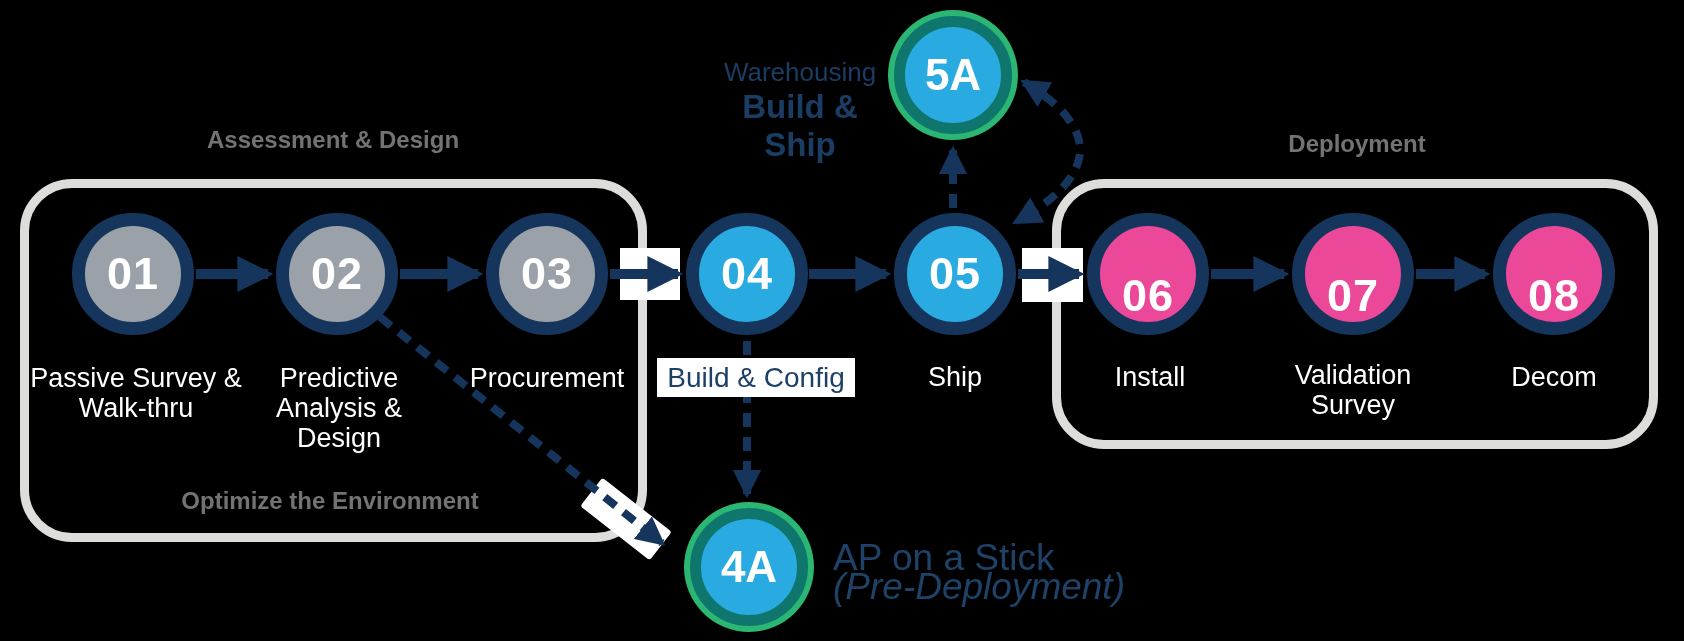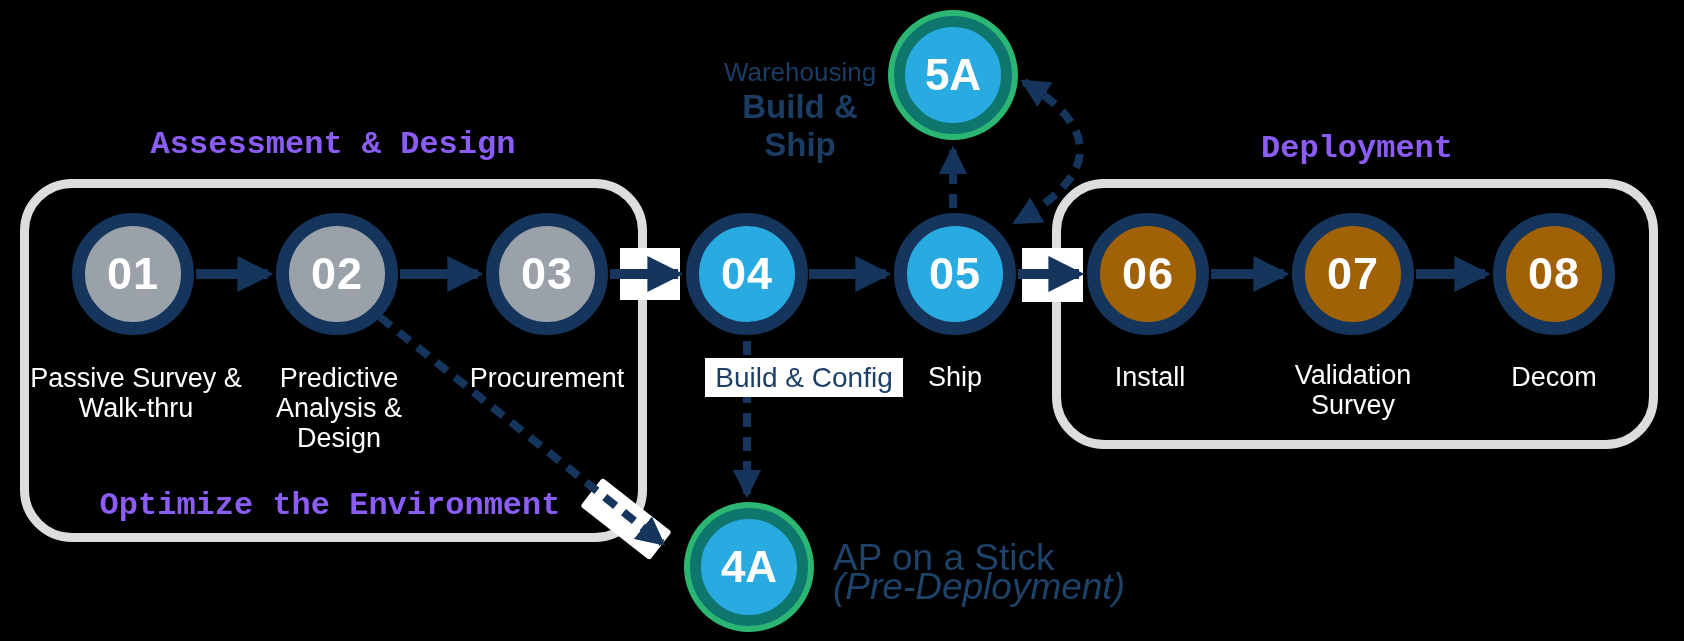--- a/index.html
+++ b/index.html
@@ -20,38 +20,38 @@
   .break-band{
     position:absolute;left:582px;top:501px;width:88px;height:36px;background:#fff;
     transform:rotate(38deg);z-index:2;border-radius:3px;
   }
   
   svg.arrows{position:absolute;left:0;top:0;z-index:3;}
   
   .build-config-box{
     position:absolute;left:657px;top:358px;width:198px;height:39px;background:#fff;z-index:4;
     display:flex;align-items:center;justify-content:center;
-    font-size:28px;color:#1d4166;margin-left:48px;
+    font-size:28px;color:#1d4166;
   }
   
   .node{
     position:absolute;border-radius:50%;box-sizing:border-box;z-index:5;
     display:flex;align-items:center;justify-content:center;
   }
   .node.main{width:122px;height:122px;border:13px solid #16355c;}
   .node.alt{width:118px;height:118px;border:11px solid #0f766e;box-shadow:0 0 0 6px #2bb673;background:#29abe2;}
   .fill-gray{background:#9aa1a9;}
   .fill-bright{background:#29abe2;}
-  .fill-light{background:#a16207;}
+  .fill-light{background:#ec4899;align-items:flex-end;}
   .num{font-weight:bold;font-size:45px;color:#ffffff;letter-spacing:1px;}
   .node.alt .num{font-size:44px;letter-spacing:0;}
   
   .title{
     position:absolute;transform:translateX(-50%);z-index:6;white-space:nowrap;
-    font-size:32px;font-weight:bold;color:#8b5cf6;font-family:Liberation Mono, monospace;
+    font-size:24px;font-weight:bold;color:#737373;
   }
   .cap{
     position:absolute;transform:translateX(-50%);z-index:6;text-align:center;white-space:nowrap;
     font-size:27px;line-height:30px;color:#ffffff;
   }
   .cap span{display:block;}
   .warehouse-block{
     position:absolute;left:800px;top:56px;transform:translateX(-50%);z-index:6;text-align:center;white-space:nowrap;color:#1b3c63;
   }
   .warehouse-block .l1{display:block;font-size:26px;line-height:32px;}

